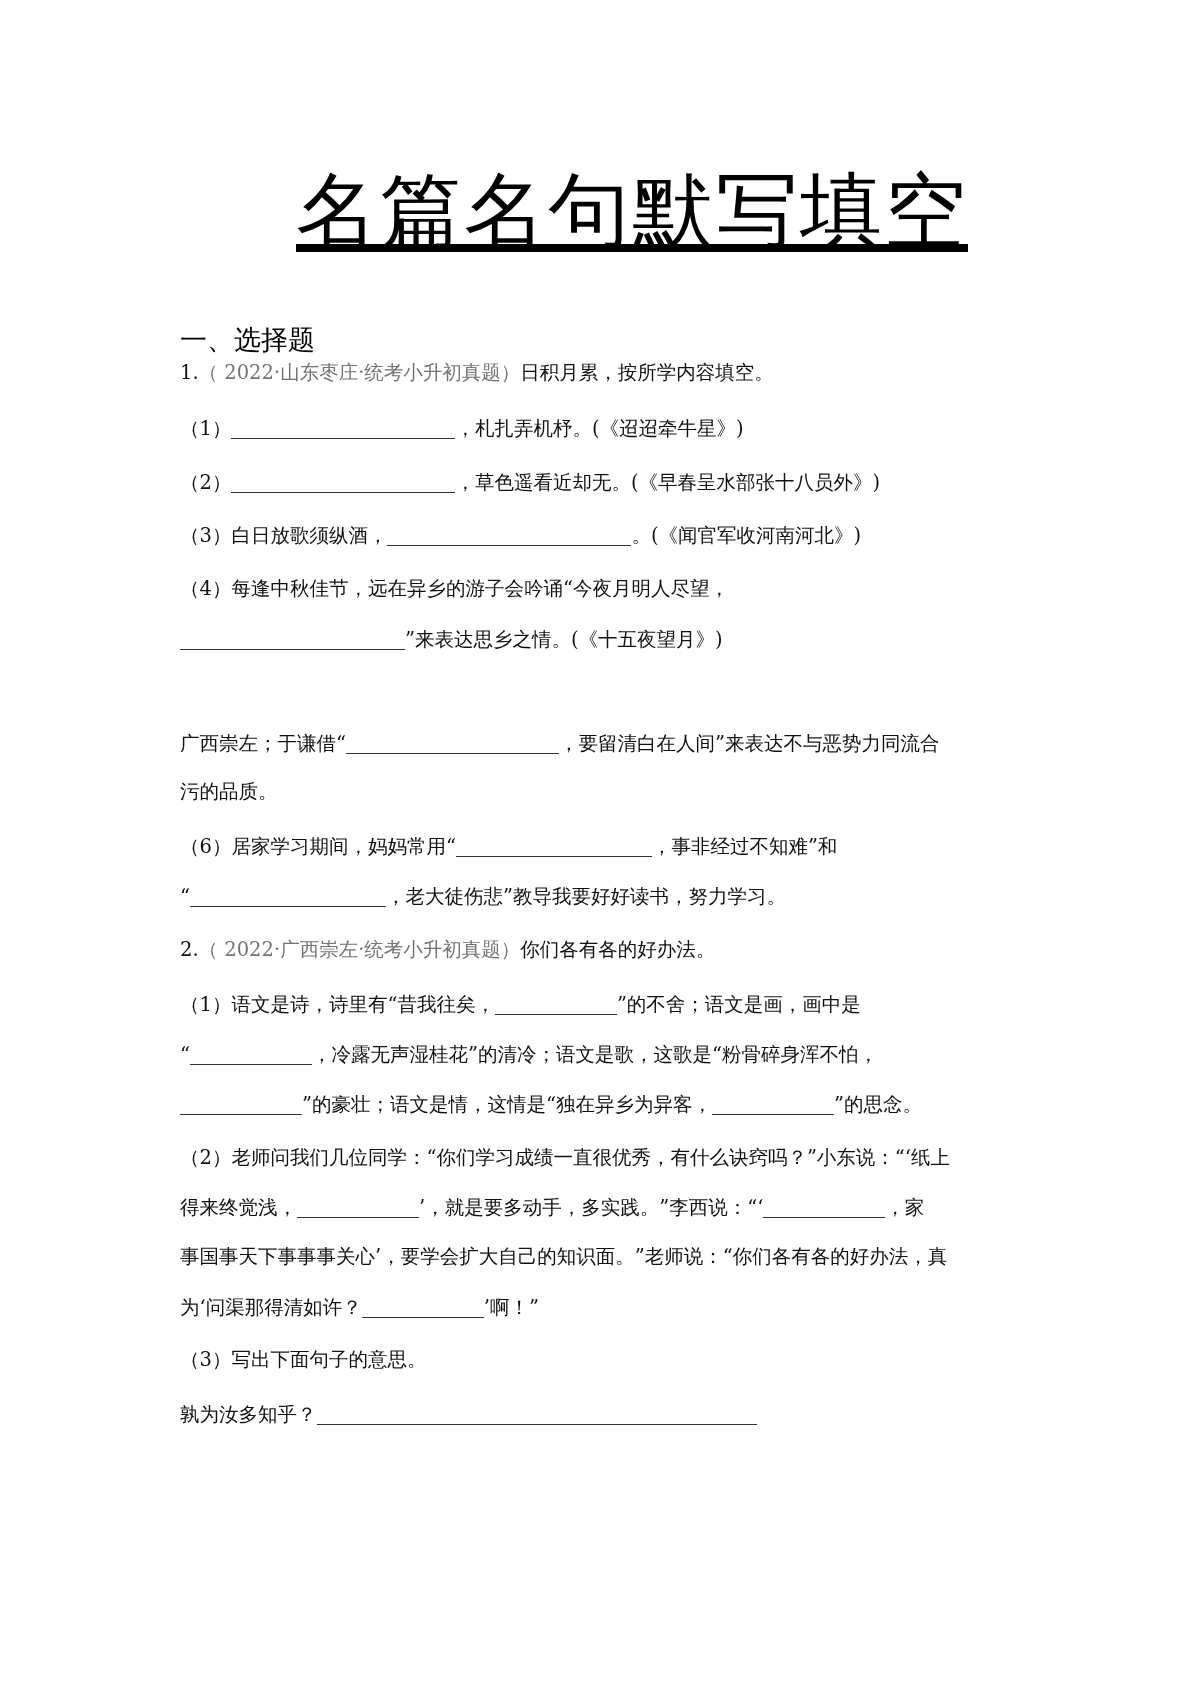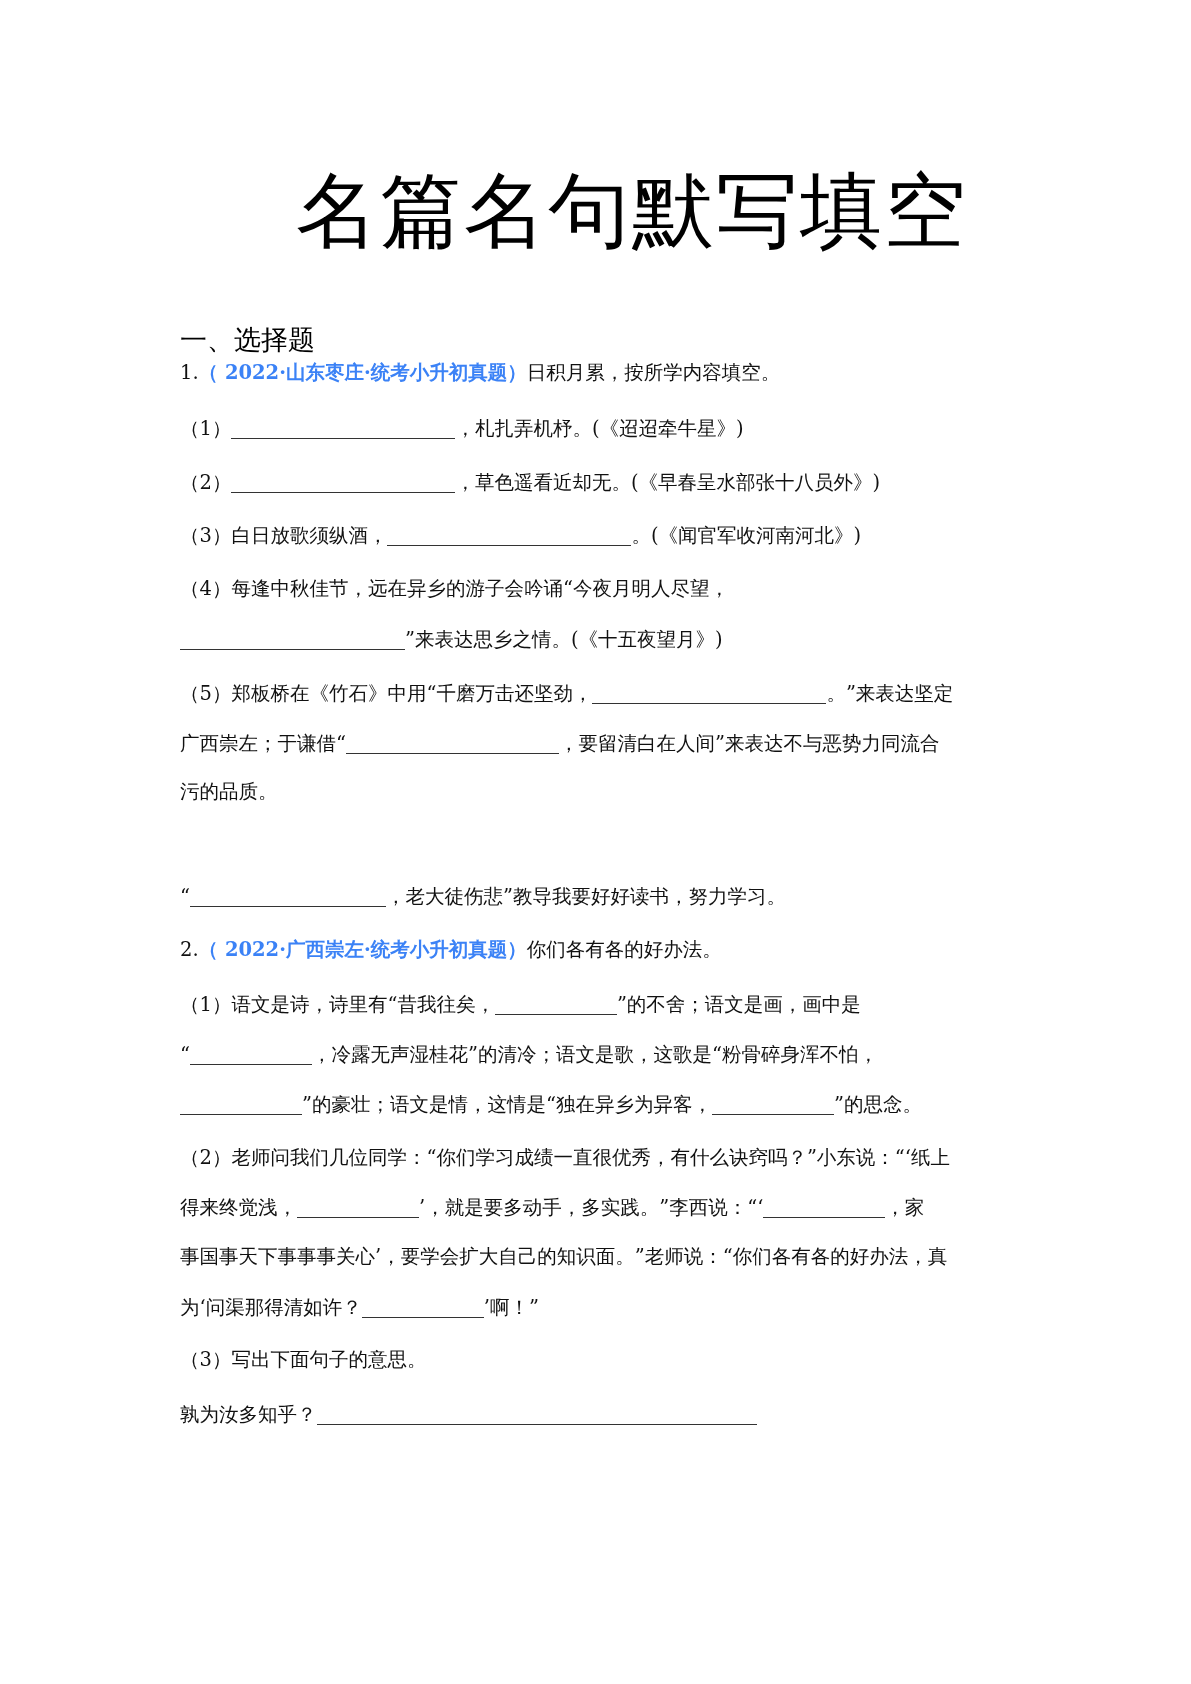--- a/index.html
+++ b/index.html
@@ -1,23 +1,23 @@
 <!DOCTYPE html>
 <html><head>
 <meta charset="utf-8">
 <style>
   html, body { margin: 0; padding: 0; background: #ffffff; }
   body { width: 1191px; height: 1684px; position: relative; overflow: hidden;
          font-family: "DejaVu Serif", "Liberation Serif", serif; color: #111; }
   .page { position: absolute; left: 0; top: 0; width: 1191px; height: 1684px; }
   .title { position: absolute; left: 296px; top: 170px; font-family: "DejaVu Sans", "Liberation Sans", sans-serif;
-           font-size: 82px; letter-spacing: 2px; font-weight: normal; line-height: 1; white-space: nowrap; color: #000; }
+           font-size: 82px; letter-spacing: 2px; font-weight: normal; line-height: 1; white-space: nowrap; color: #000; text-decoration: underline; }
   .section { position: absolute; left: 180px; top: 322px; font-size: 27px; font-weight: normal; white-space: nowrap; color:#000; }
   .line { position: absolute; left: 180px; font-size: 19.5px; white-space: nowrap; line-height: 1; color: #111; }
-  .src { color: #3b82f6; font-weight: bold; margin-top: 26px; }
+  .src { color: #737373; font-weight: normal; margin-top: 26px; }
   .blank { display: inline-block; border-bottom: 1.3px solid #333; height: 20px; vertical-align: -4px; }
 </style>
 </head>
 <body>
 
 <div class="page">
   <div class="title">名篇名句默写填空</div>
   <div class="section">一、选择题</div>
 
   <div class="line" style="top:363px">
@@ -32,28 +32,28 @@
   </div>
   <div class="line" style="top:525px">
     <span>（3）白日放歌须纵酒，</span><span class="blank" style="width:244px"></span><span>。(《闻官军收河南河北》)</span>
   </div>
   <div class="line" style="top:579px">
     <span>（4）每逢中秋佳节，远在异乡的游子会吟诵“今夜月明人尽望，</span>
   </div>
   <div class="line" style="top:629px">
     <span class="blank" style="width:225px"></span><span>”来表达思乡之情。(《十五夜望月》)</span>
   </div>
-  <div class="line" style="top:683px">
-    <span>（5）郑板桥在《竹石》中用“千磨万击还坚劲，</span><span class="blank" style="width:234px"></span><span>。”来表达坚定</span>
-  </div>
   <div class="line" style="top:733px">
     <span>广西崇左；于谦借“</span><span class="blank" style="width:213px"></span><span>，要留清白在人间”来表达不与恶势力同流合</span>
   </div>
   <div class="line" style="top:782px">
     <span>污的品质。</span>
+  </div>
+  <div class="line" style="top:836px">
+    <span>（6）居家学习期间，妈妈常用“</span><span class="blank" style="width:196px"></span><span>，事非经过不知难”和</span>
   </div>
   <div class="line" style="top:886px">
     <span>“</span><span class="blank" style="width:196px"></span><span>，老大徒伤悲”教导我要好好读书，努力学习。</span>
   </div>
 
   <div class="line" style="top:940px">
     <span>2.</span><span class="src">（ 2022·广西崇左·统考小升初真题）</span><span>你们各有各的好办法。</span>
   </div>
   <div class="line" style="top:994px">
     <span>（1）语文是诗，诗里有“昔我往矣，</span><span class="blank" style="width:122px"></span><span>”的不舍；语文是画，画中是</span>

